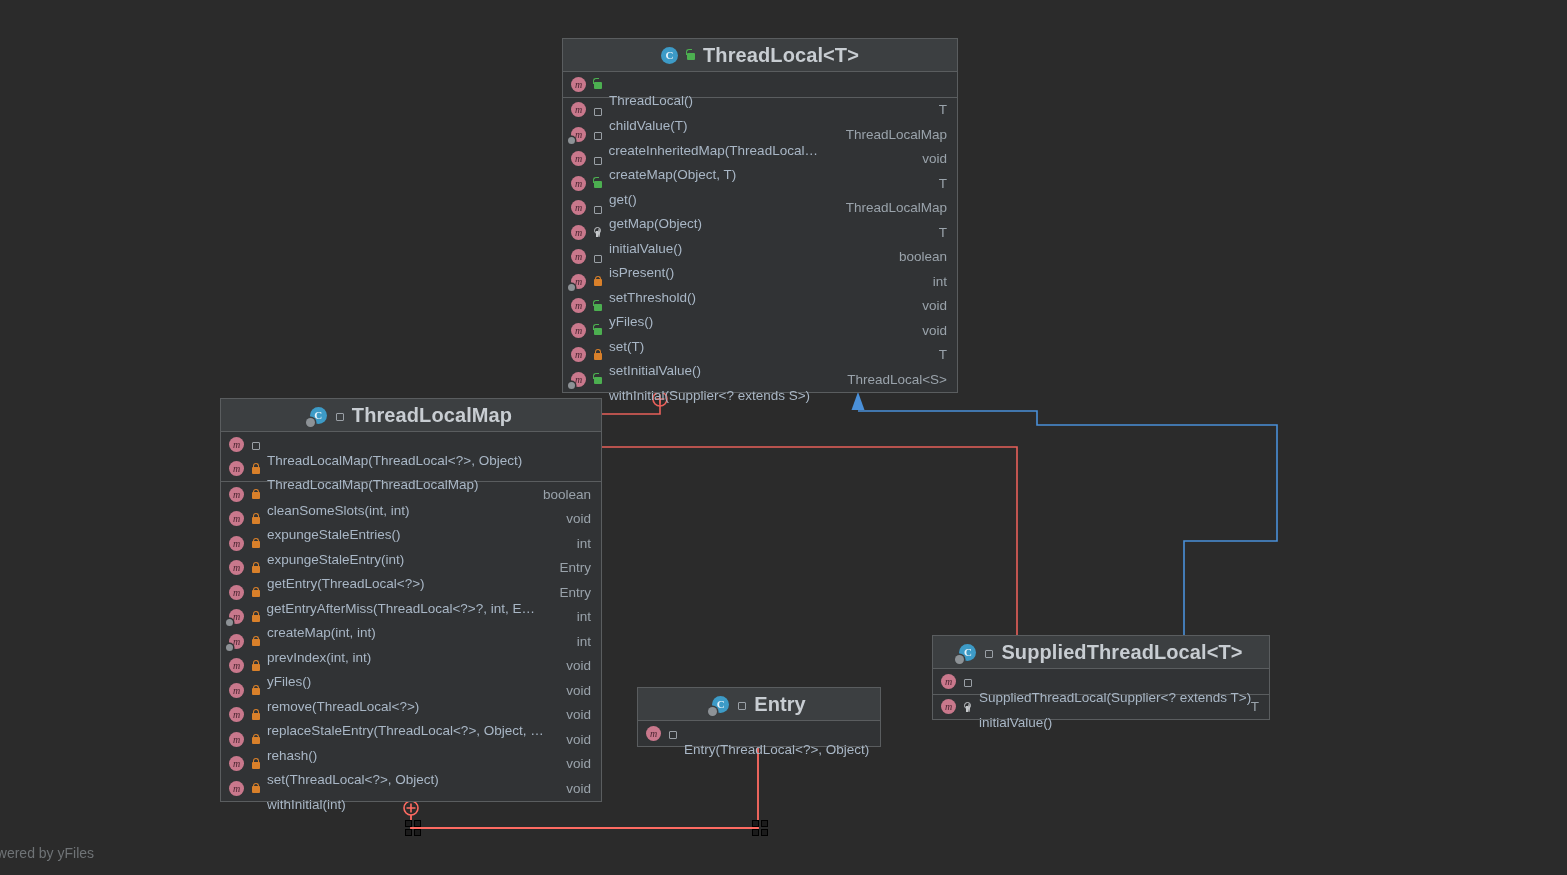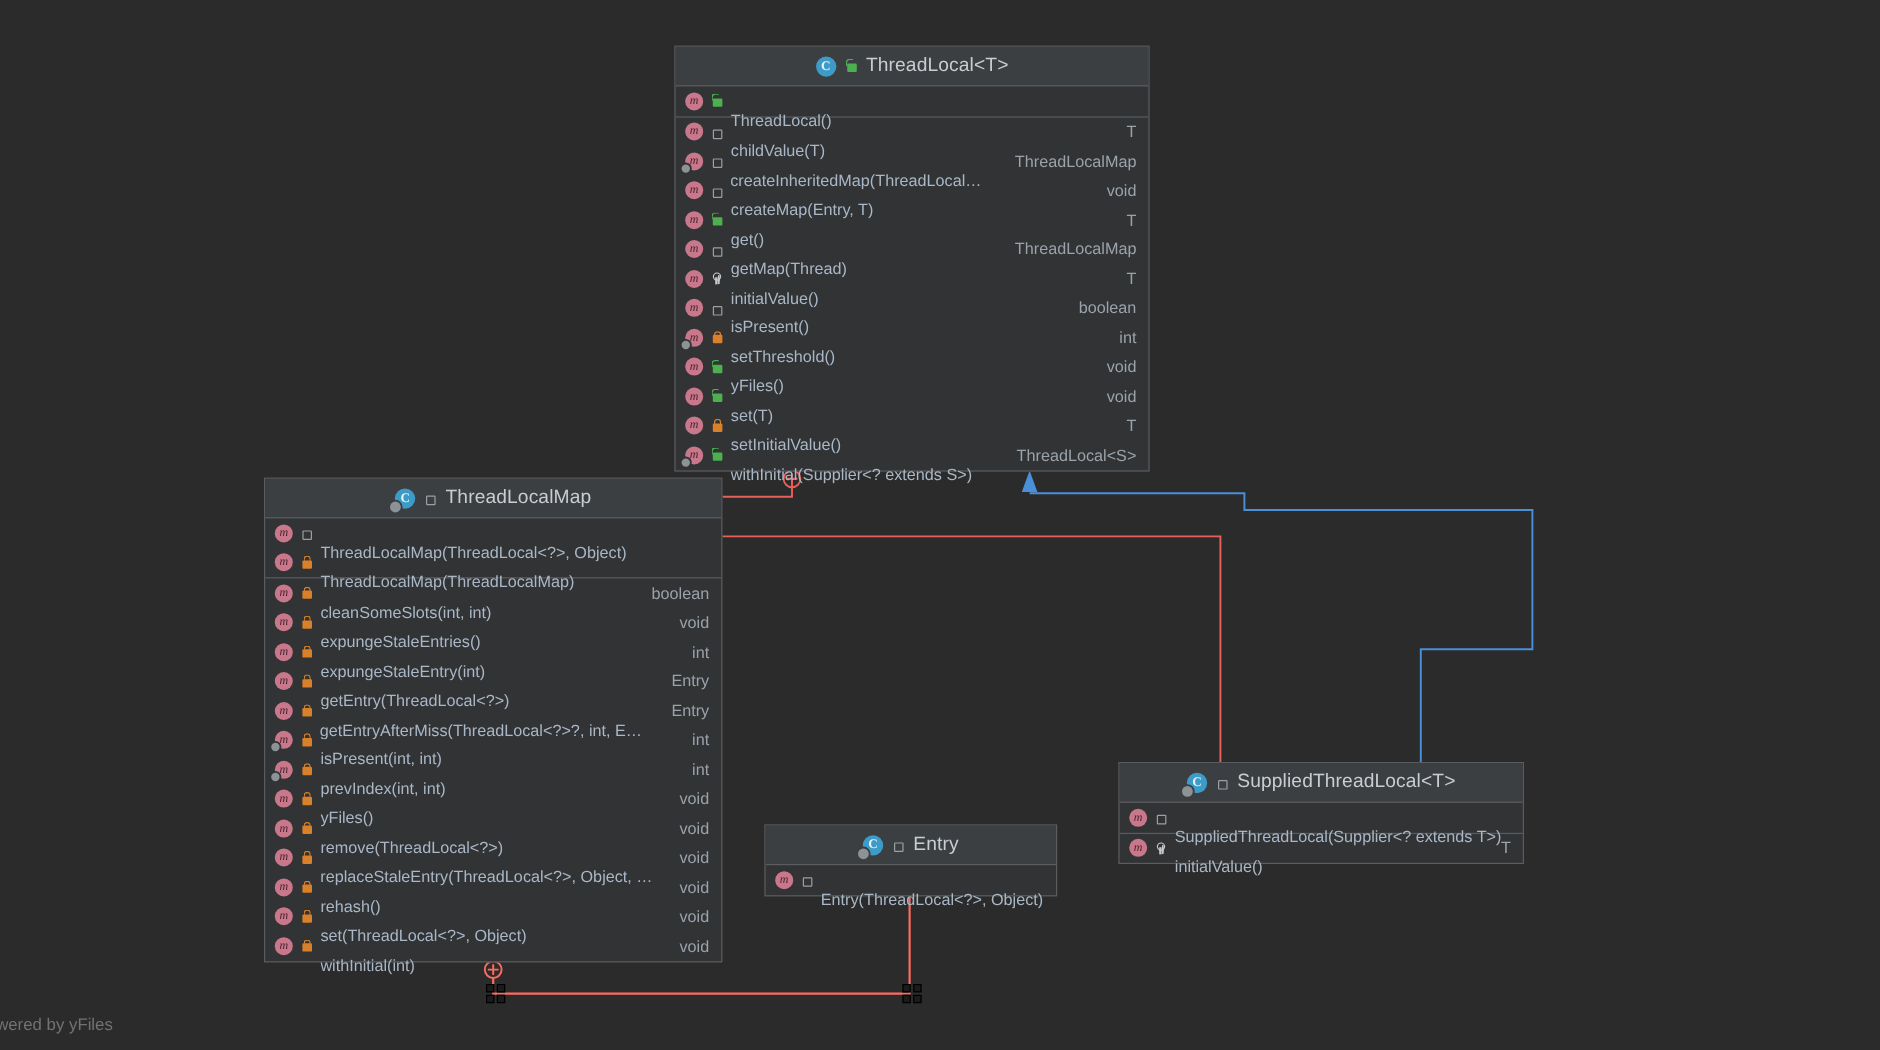--- a/index.html
+++ b/index.html
@@ -44,24 +44,25 @@
     border-bottom: 1px solid #5a5d5f;
     height: 33px;
     display: flex;
     align-items: center;
     justify-content: center;
     gap: 7px;
     padding: 0 8px;
     box-sizing: border-box;
   }
   .uml-title {
-    font-size: 16px;
+    font-size: 20px;
     color: #c8cdd2;
     letter-spacing: .1px;
     white-space: nowrap;
+    font-weight: bold;
   }
 
   .uml-section {
     padding: 0;
   }
   .uml-section + .uml-section {
     border-top: 1px solid #5a5d5f;
   }
 
   .uml-row {
@@ -296,33 +297,33 @@
           </div>
           <div class="uml-row">
             <span class="ico ico-method static">m</span>
             <span class="vis vis-package"></span>
             <span class="sig">createInheritedMap(ThreadLocalMap)</span>
             <span class="ret">ThreadLocalMap</span>
           </div>
           <div class="uml-row">
             <span class="ico ico-method">m</span>
             <span class="vis vis-package"></span>
-            <span class="sig">createMap(Entry, T)</span>
+            <span class="sig">createMap(Object, T)</span>
             <span class="ret">void</span>
           </div>
           <div class="uml-row">
             <span class="ico ico-method">m</span>
             <span class="vis vis-public"></span>
             <span class="sig">get()</span>
             <span class="ret">T</span>
           </div>
           <div class="uml-row">
             <span class="ico ico-method">m</span>
             <span class="vis vis-package"></span>
-            <span class="sig">getMap(Thread)</span>
+            <span class="sig">getMap(Object)</span>
             <span class="ret">ThreadLocalMap</span>
           </div>
           <div class="uml-row">
             <span class="ico ico-method">m</span>
             <span class="vis vis-protected"></span>
             <span class="sig">initialValue()</span>
             <span class="ret">T</span>
           </div>
           <div class="uml-row">
             <span class="ico ico-method">m</span>
@@ -407,21 +408,21 @@
           </div>
           <div class="uml-row">
             <span class="ico ico-method">m</span>
             <span class="vis vis-private"></span>
             <span class="sig">getEntryAfterMiss(ThreadLocal&lt;?&gt;?, int, Entry?)</span>
             <span class="ret">Entry</span>
           </div>
           <div class="uml-row">
             <span class="ico ico-method static">m</span>
             <span class="vis vis-private"></span>
-            <span class="sig">isPresent(int, int)</span>
+            <span class="sig">createMap(int, int)</span>
             <span class="ret">int</span>
           </div>
           <div class="uml-row">
             <span class="ico ico-method static">m</span>
             <span class="vis vis-private"></span>
             <span class="sig">prevIndex(int, int)</span>
             <span class="ret">int</span>
           </div>
           <div class="uml-row">
             <span class="ico ico-method">m</span>

